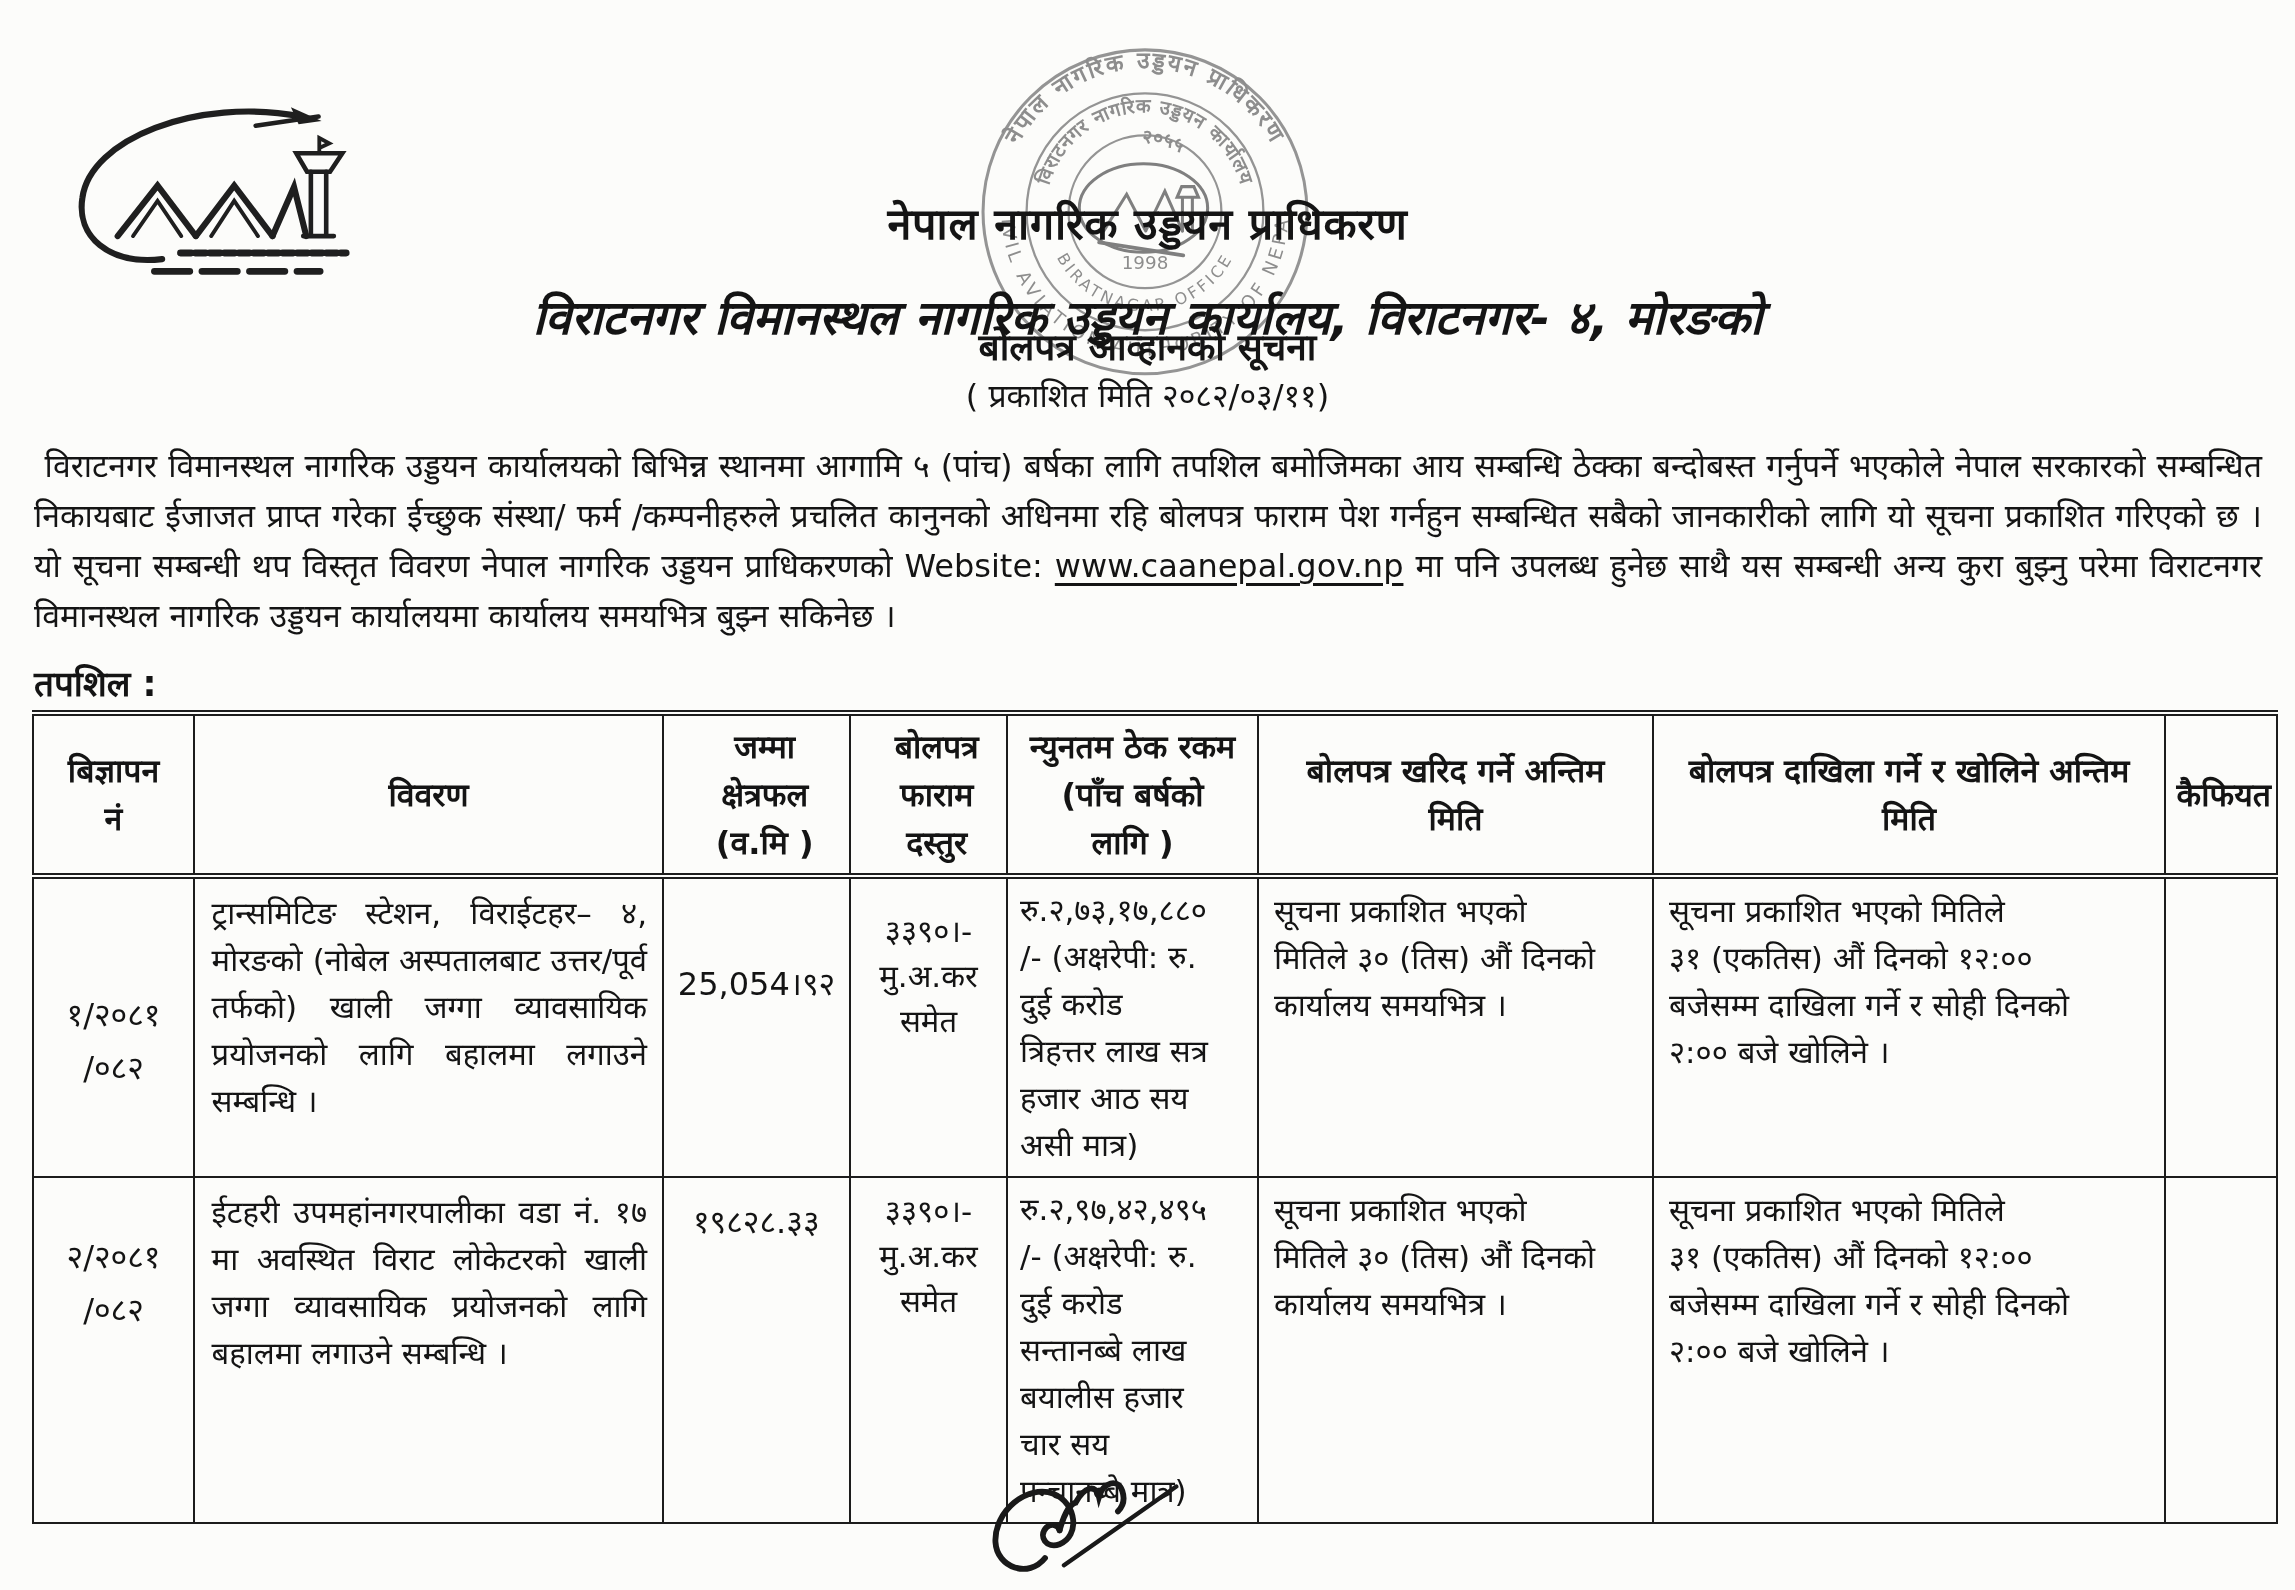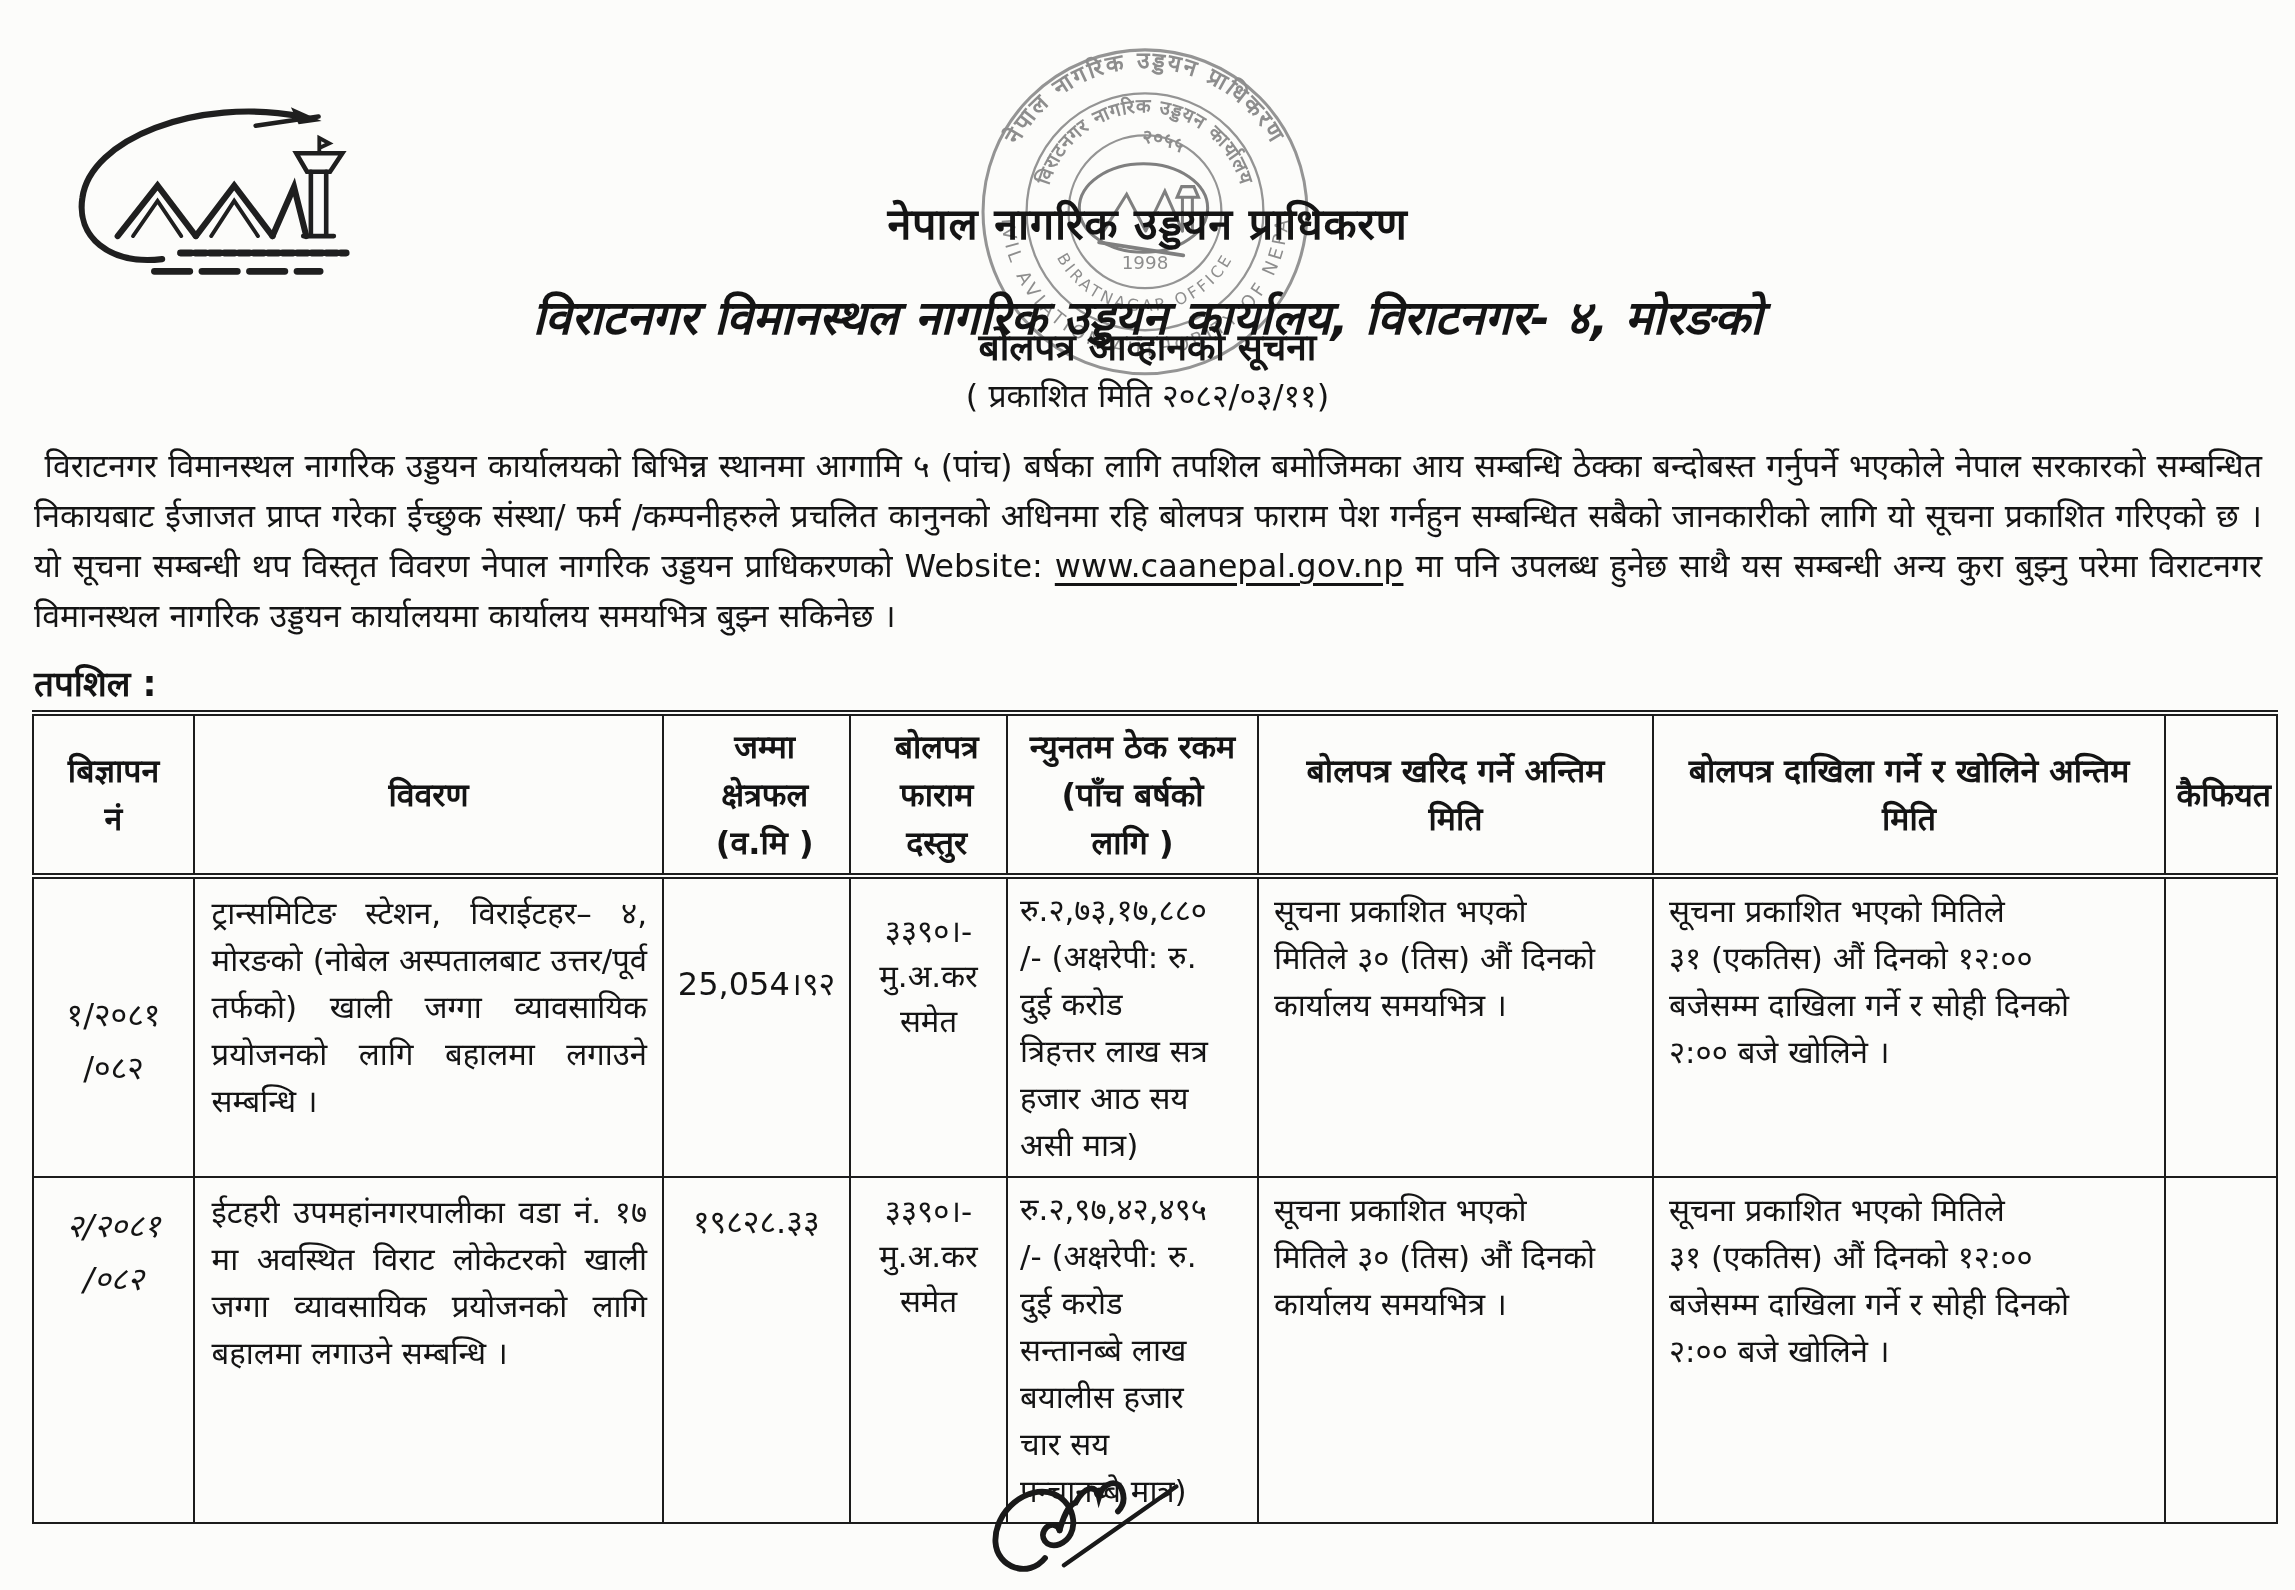--- a/index.html
+++ b/index.html
@@ -44,21 +44,21 @@
     font-weight:bold; text-align:center; vertical-align:middle;
     font-size:32px; line-height:1.5; white-space:pre-line;
   }
   .tender thead tr { height:163px; }
   .tender tr.row1 { height:287px; }
   .tender tr.row2 { height:340px; }
   th.h-left { text-align:left; padding-left:27px; }
   .pre { white-space:pre-line; }
   td.c-adno { text-align:center; line-height:1.65; font-size:32px; }
   tr.row1 td.c-adno { padding-top:110px; }
-  tr.row2 td.c-adno { padding-top:22px;font-style:italic; }
+  tr.row2 td.c-adno { padding-top:53px; }
   td.c-desc { text-align:justify; line-height:47px; padding:10.6px 15px 6px 16.6px; }
   td.c-area { text-align:center; font-size:32px; }
   tr.row1 td.c-area { padding-top:82px; }
   tr.row2 td.c-area { padding-top:21px;padding-left:10px; }
   td.c-fee  { text-align:center; line-height:45px; }
   tr.row1 td.c-fee { padding-top:30px; }
   tr.row2 td.c-fee { padding-top:10.6px; }
   td.c-min  { line-height:47px; padding:7.6px 7.6px 7.6px 12px; }
   td.c-buy, td.c-sub { line-height:47px; padding:9px 12px 16px 15px; }
   

